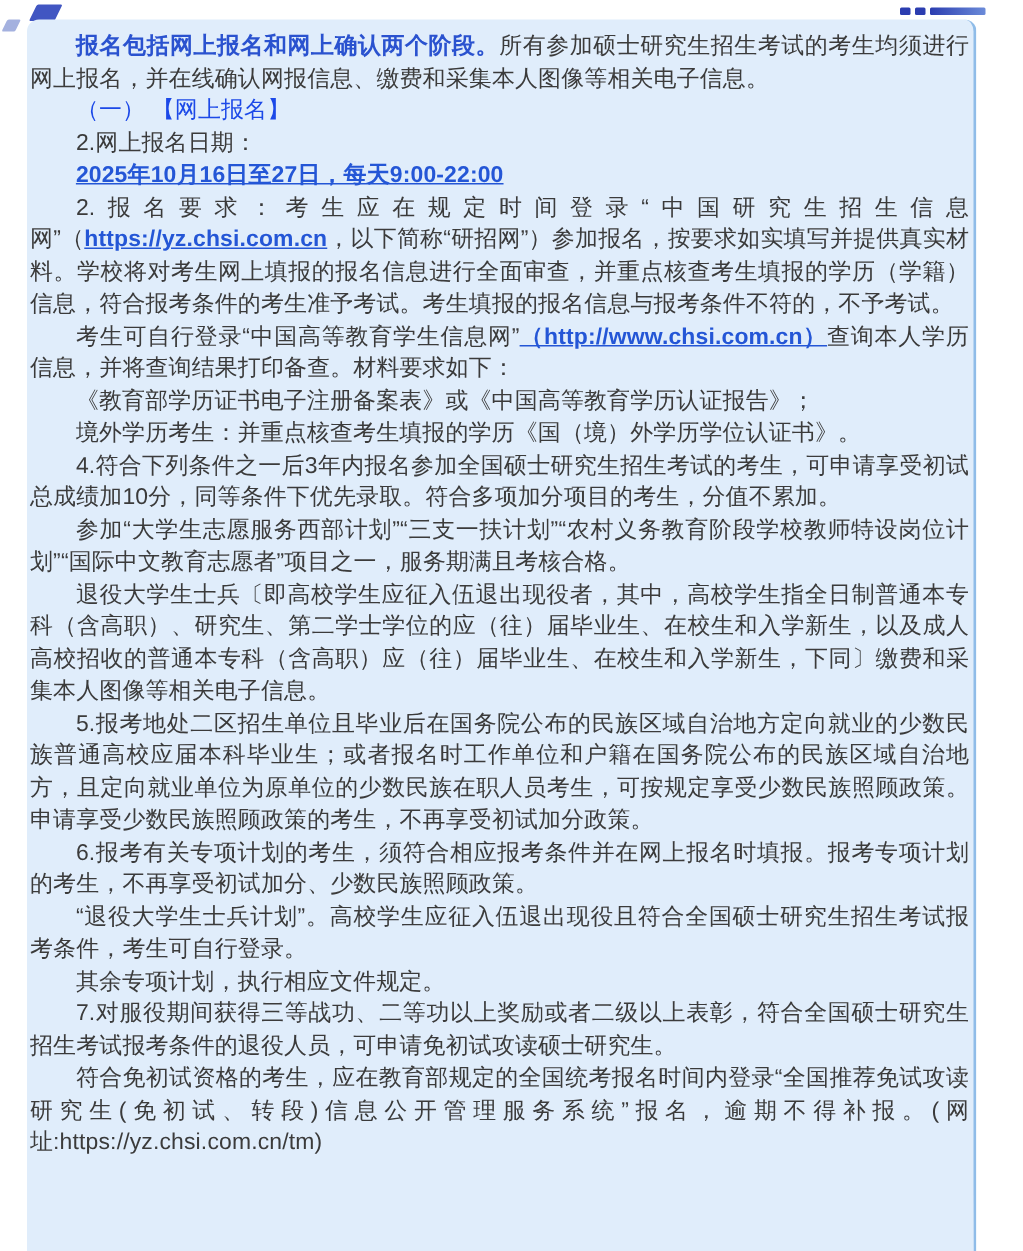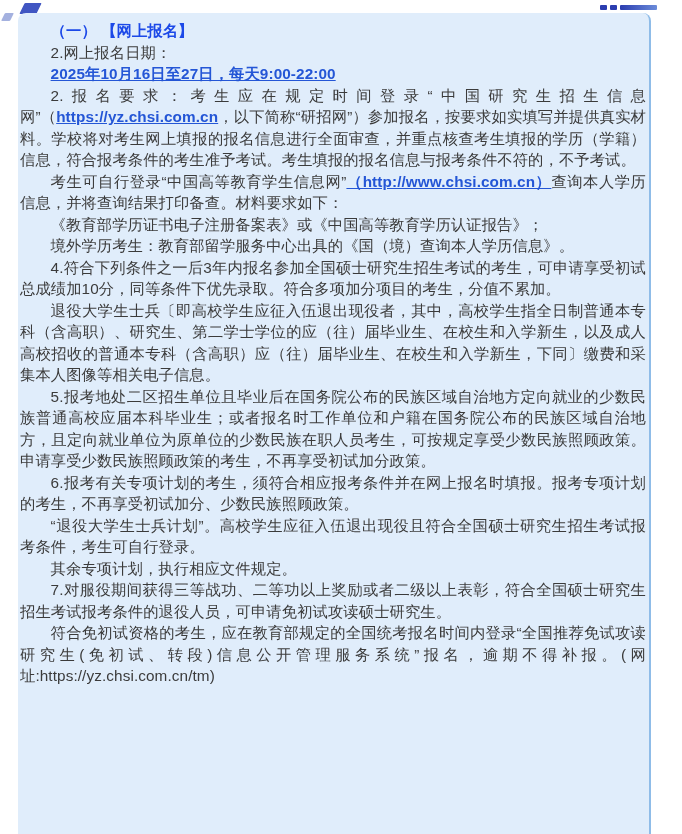--- a/index.html
+++ b/index.html
@@ -46,43 +46,45 @@
     margin:0;
     text-indent:2em;
     text-align:justify;
     font-size:15.3px;
     line-height:21.5px;
     color:var(--text-color);
     letter-spacing:0.1px;
   }
   .seg-normal{color:var(--text-color);}
   .seg-intro{color:var(--intro-blue);font-weight:bold;}
-  .seg-heading{color:var(--heading-blue);font-weight:bold;}
+  .seg-heading{color:var(--heading-blue);font-weight:normal;}
   .seg-link{color:var(--link-blue);font-weight:bold;text-decoration:underline;cursor:pointer;}
 </style>
 </head>
 <body>
 
 <div class="page">
   <div class="shape-big"></div>
   <div class="shape-small"></div>
   <div class="dash dash-1"></div>
   <div class="dash dash-2"></div>
   <div class="dash dash-bar"></div>
 
   <div class="panel">
     <div class="doc">
+        <p><span class="seg-intro">报名包括网上报名和网上确认两个阶段。</span><span class="seg-normal">所有参加硕士研究生招生考试的考生均须进行网上报名，并在线确认网报信息、缴费和采集本人图像等相关电子信息。</span></p>
         <p><span class="seg-heading">（一） 【网上报名】</span></p>
         <p><span class="seg-normal">2.网上报名日期：</span></p>
         <p><span class="seg-link">2025年10月16日至27日，每天9:00-22:00</span></p>
         <p><span class="seg-normal">2.报名要求：考生应在规定时间登录“中国研究生招生信息网”（</span><span class="seg-link">https://yz.chsi.com.cn</span><span class="seg-normal">，以下简称“研招网”）参加报名，按要求如实填写并提供真实材料。学校将对考生网上填报的报名信息进行全面审查，并重点核查考生填报的学历（学籍）信息，符合报考条件的考生准予考试。考生填报的报名信息与报考条件不符的，不予考试。</span></p>
         <p><span class="seg-normal">考生可自行登录“中国高等教育学生信息网”</span><span class="seg-link">（http://www.chsi.com.cn）</span><span class="seg-normal">查询本人学历信息，并将查询结果打印备查。材料要求如下：</span></p>
         <p><span class="seg-normal">《教育部学历证书电子注册备案表》或《中国高等教育学历认证报告》；</span></p>
-        <p><span class="seg-normal">境外学历考生：教育部留学服务中心出具的《国（境）查询本人学历信息》。</span></p>
+        <p><span class="seg-normal">境外学历考生：并重点核查考生填报的学历《国（境）外学历学位认证书》。</span></p>
         <p><span class="seg-normal">4.符合下列条件之一后3年内报名参加全国硕士研究生招生考试的考生，可申请享受初试总成绩加10分，同等条件下优先录取。符合多项加分项目的考生，分值不累加。</span></p>
+        <p><span class="seg-normal">参加“大学生志愿服务西部计划”“三支一扶计划”“农村义务教育阶段学校教师特设岗位计划”“国际中文教育志愿者”项目之一，服务期满且考核合格。</span></p>
         <p><span class="seg-normal">退役大学生士兵〔即高校学生应征入伍退出现役者，其中，高校学生指全日制普通本专科（含高职）、研究生、第二学士学位的应（往）届毕业生、在校生和入学新生，以及成人高校招收的普通本专科（含高职）应（往）届毕业生、在校生和入学新生，下同〕缴费和采集本人图像等相关电子信息。</span></p>
         <p><span class="seg-normal">5.报考地处二区招生单位且毕业后在国务院公布的民族区域自治地方定向就业的少数民族普通高校应届本科毕业生；或者报名时工作单位和户籍在国务院公布的民族区域自治地方，且定向就业单位为原单位的少数民族在职人员考生，可按规定享受少数民族照顾政策。申请享受少数民族照顾政策的考生，不再享受初试加分政策。</span></p>
         <p><span class="seg-normal">6.报考有关专项计划的考生，须符合相应报考条件并在网上报名时填报。报考专项计划的考生，不再享受初试加分、少数民族照顾政策。</span></p>
         <p><span class="seg-normal">“退役大学生士兵计划”。高校学生应征入伍退出现役且符合全国硕士研究生招生考试报考条件，考生可自行登录。</span></p>
         <p><span class="seg-normal">其余专项计划，执行相应文件规定。</span></p>
         <p><span class="seg-normal">7.对服役期间获得三等战功、二等功以上奖励或者二级以上表彰，符合全国硕士研究生招生考试报考条件的退役人员，可申请免初试攻读硕士研究生。</span></p>
         <p><span class="seg-normal">符合免初试资格的考生，应在教育部规定的全国统考报名时间内登录“全国推荐免试攻读研究生(免初试、转段)信息公开管理服务系统”报名，逾期不得补报。(网址:https://yz.chsi.com.cn/tm)</span></p>
       </div>
   </div>
 </div>

